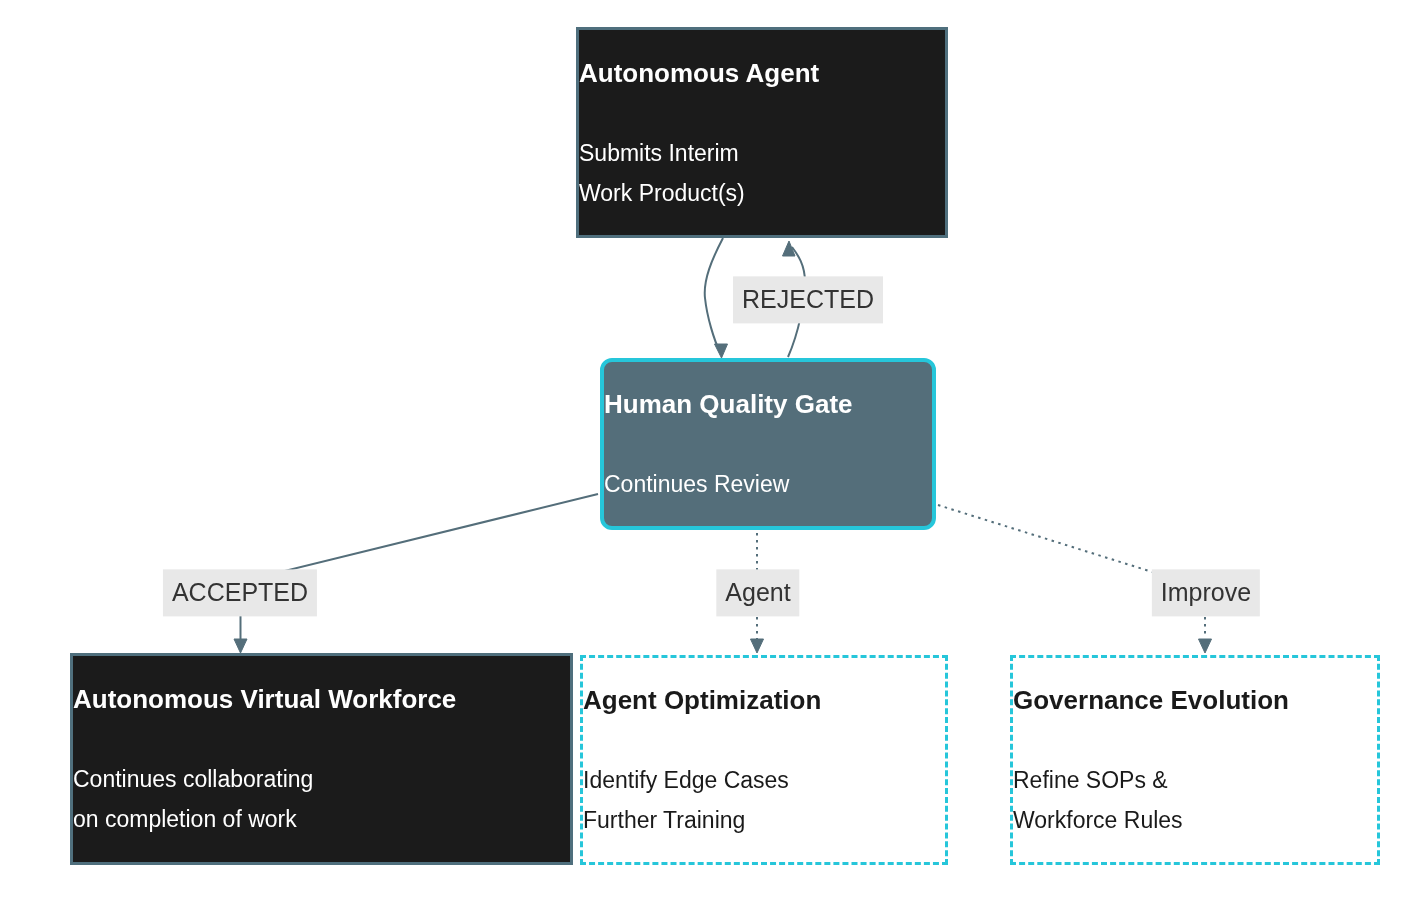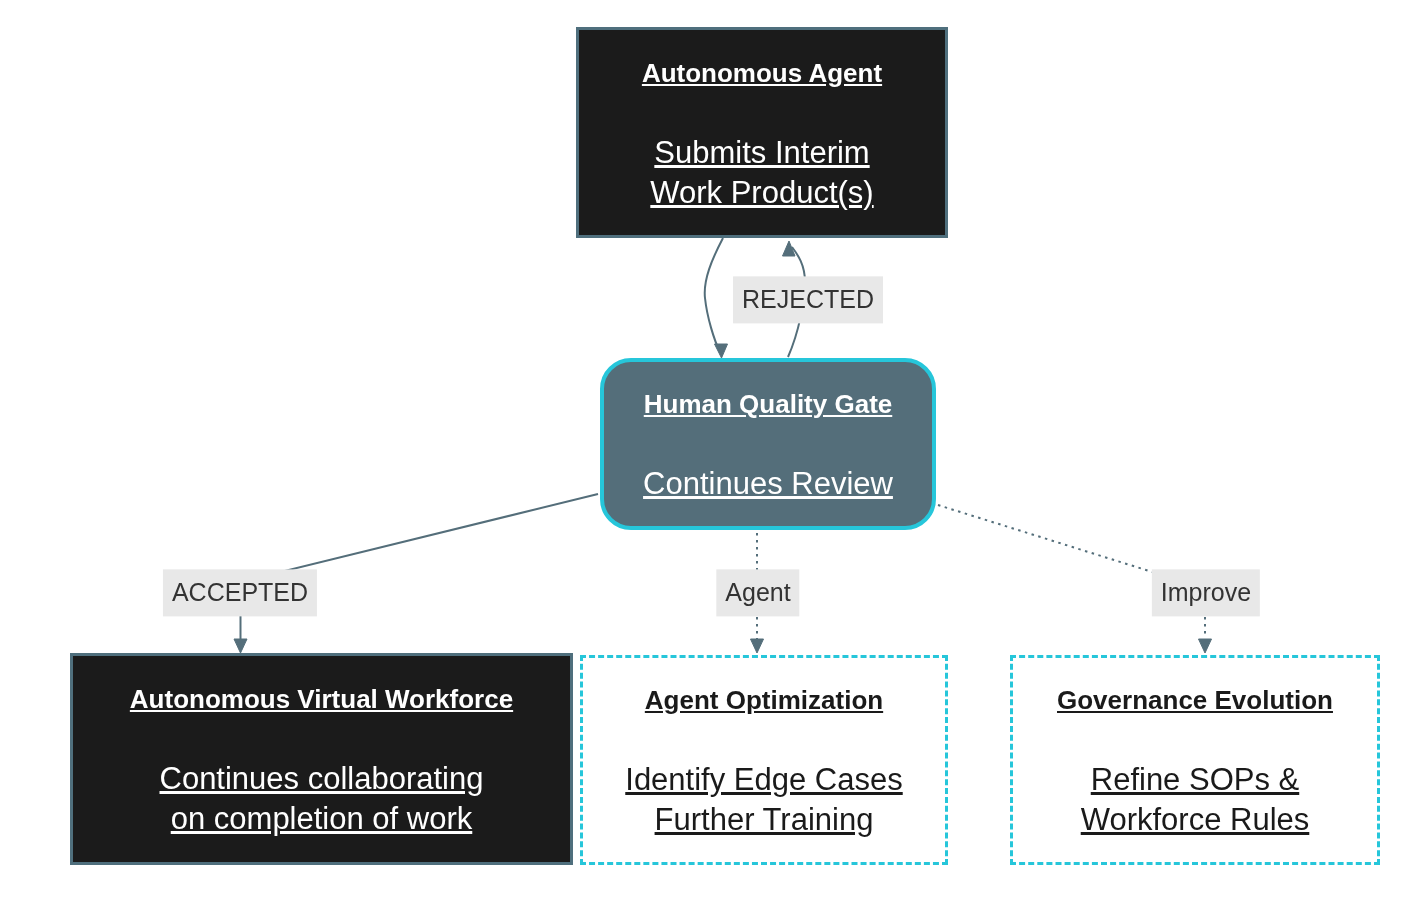--- a/index.html
+++ b/index.html
@@ -6,24 +6,24 @@
   .stage{
     position:relative;width:1413px;height:898px;background:var(--page-bg);
     font-family:"Liberation Sans",sans-serif;overflow:hidden;
   }
   .edges{position:absolute;left:0;top:0;width:1413px;height:898px;pointer-events:none;}
   .edges path{fill:none;stroke:var(--edge);stroke-width:2;}
   .edges path.dot{stroke-dasharray:2.5 4.5;}
   .edges polygon{fill:var(--edge);stroke:var(--edge);}
   .node{
     position:absolute;display:flex;flex-direction:column;justify-content:center;
-    text-align:center;box-sizing:border-box;text-decoration:underline;
+    text-align:left;box-sizing:border-box;
   }
   .node .title{font-weight:bold;font-size:26px;line-height:40px;white-space:pre-line;}
-  .node .body{font-size:31px;line-height:40px;white-space:pre-line;margin-top:40px;}
+  .node .body{font-size:23px;line-height:40px;white-space:pre-line;margin-top:40px;}
   .dark{background:var(--dark-node-bg);border:3px solid var(--dark-node-border);color:var(--light-text);}
   .gate{background:var(--gate-bg);border:4px solid var(--accent);border-radius:12px;color:var(--light-text);}
   .outcome{background:var(--outcome-bg);border:3px dashed var(--accent);color:var(--dark-text);}
   .edge-label{
     position:absolute;transform:translate(-50%,-50%);
     background:var(--label-bg);color:var(--label-text);
     font-size:25px;line-height:1.25;padding:8px 9px;white-space:nowrap;
   }
 </style>
 </head>
@@ -50,21 +50,21 @@
     <path class="dot" d="M 1205 610 L 1205 638"></path>
     <polygon points="1205,653 1198.5,639 1211.5,639"></polygon>
   </svg>
 
   <div class="node dark" style="left:576px;top:27px;width:372px;height:211px;">
     <div class="title">Autonomous Agent</div>
     <div class="body">Submits Interim
 Work Product(s)</div>
   </div>
 
-  <div class="node gate" style="left:600px;top:358px;width:336px;height:172px;border-radius:31px;">
+  <div class="node gate" style="left:600px;top:358px;width:336px;height:172px;">
     <div class="title">Human Quality Gate</div>
     <div class="body">Continues Review</div>
   </div>
 
   <div class="node dark" style="left:22px;top:653px;width:503px;height:212px;margin-left:48px;">
     <div class="title">Autonomous Virtual Workforce</div>
     <div class="body">Continues collaborating
 on completion of work</div>
   </div>
 

